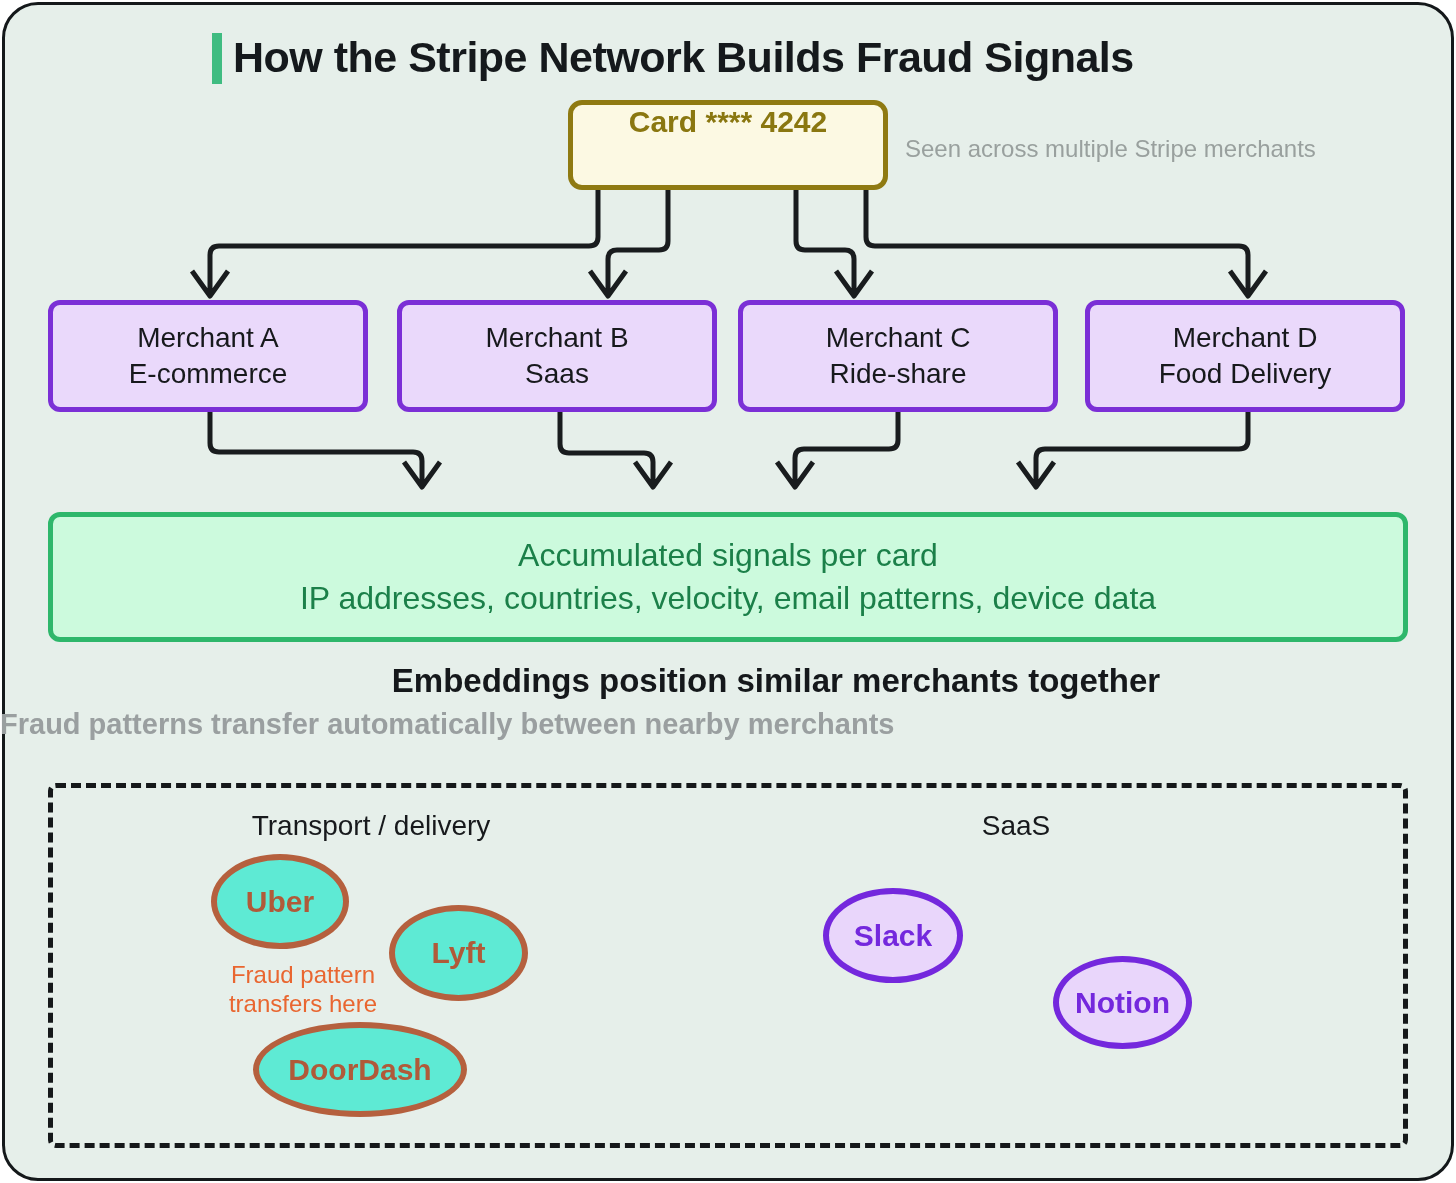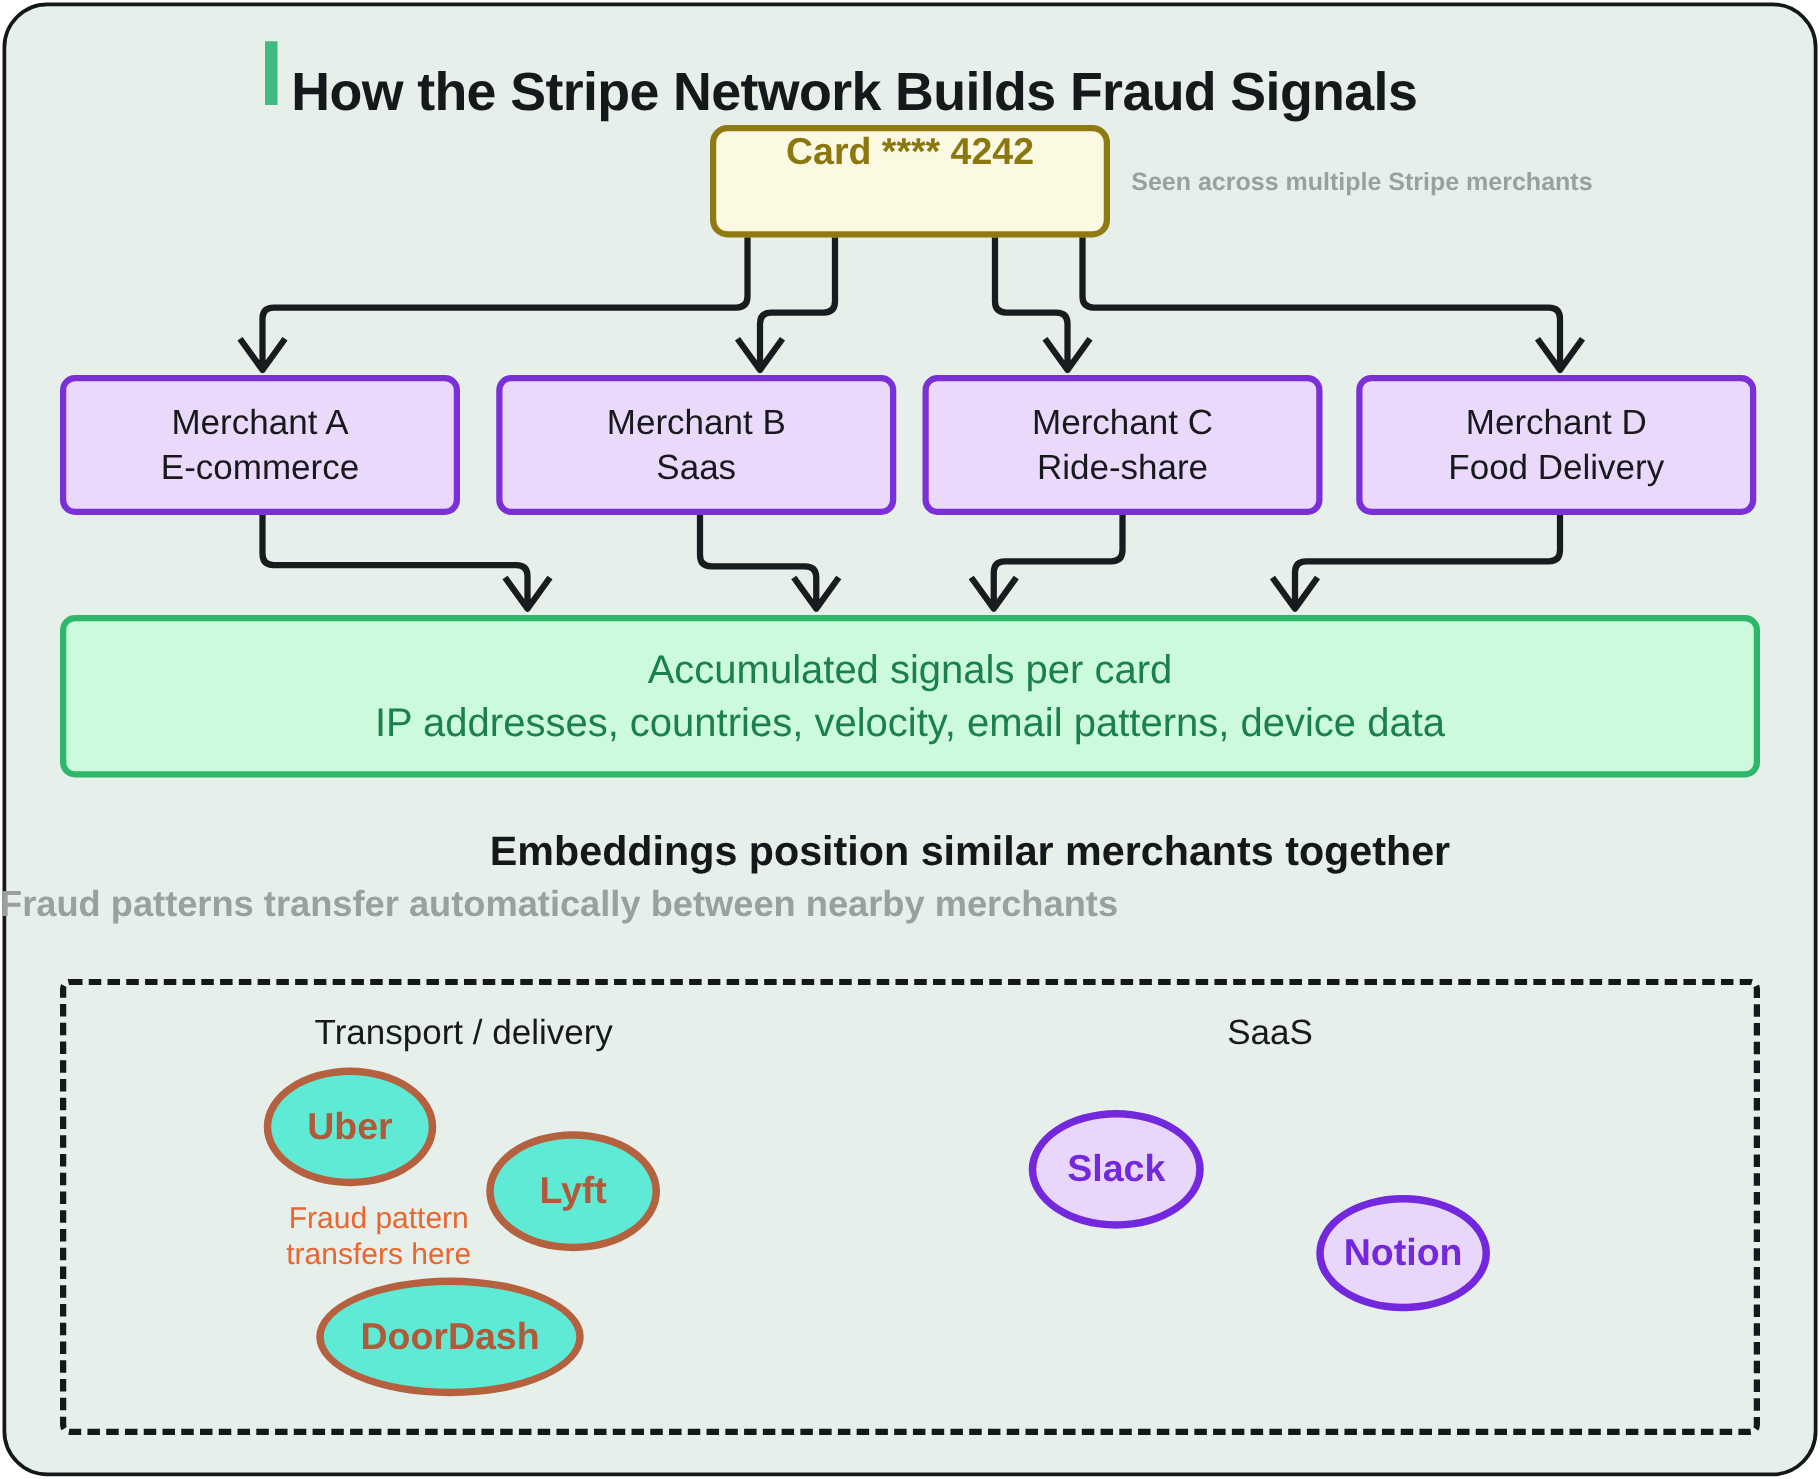--- a/index.html
+++ b/index.html
@@ -3,38 +3,38 @@
 <meta charset="utf-8">
 <style>
   html,body{margin:0;padding:0;background:#ffffff;}
   body{font-family:"Liberation Sans", sans-serif;}
   .stage{position:relative;width:1456px;height:1183px;background:#ffffff;overflow:hidden;}
   .panel{position:absolute;left:2px;top:2px;width:1452px;height:1179px;background:#e6efea;
          border:3px solid #14181a;border-radius:36px;box-sizing:border-box;}
 
   .title-accent{position:absolute;left:212px;top:33px;width:10px;height:51px;background:#3fbc81;}
   .page-title{position:absolute;left:233px;top:30px;font-size:43px;line-height:54px;font-weight:800;
-              color:#15191c;letter-spacing:-0.5px;white-space:nowrap;margin-top:17px;}
+              color:#15191c;letter-spacing:-0.5px;white-space:nowrap;}
 
   .card-node{position:absolute;left:568px;top:100px;width:320px;height:90px;background:#fcf9e3;
              border:5px solid #8f7a12;border-radius:14px;box-sizing:border-box;
              display:flex;justify-content:center;}
   .card-node .lbl{font-size:30px;font-weight:700;color:#8a7710;}
-  .card-note{position:absolute;left:905px;top:135px;font-size:20px;font-weight:700;color:#99a09e;white-space:nowrap;}
+  .card-note{position:absolute;left:905px;top:135px;font-size:24px;font-weight:400;color:#99a09e;white-space:nowrap;}
 
   svg.arrows{position:absolute;left:0;top:0;pointer-events:none;}
   svg.arrows path{stroke:#191c1e;stroke-width:5;fill:none;stroke-linejoin:round;}
 
   .merchant{position:absolute;top:300px;width:320px;height:112px;background:#ead9fb;
             border:5px solid #7b2fd6;border-radius:12px;box-sizing:border-box;
             display:flex;flex-direction:column;align-items:center;justify-content:center;
             font-size:28px;line-height:36px;color:#17191c;text-align:center;}
   .m-a{left:48px;} .m-b{left:397px;} .m-c{left:738px;} .m-d{left:1085px;}
 
-  .signals{position:absolute;left:48px;top:492px;width:1360px;height:130px;background:#ccfadd;
+  .signals{position:absolute;left:48px;top:512px;width:1360px;height:130px;background:#ccfadd;
            border:5px solid #2eb76b;border-radius:12px;box-sizing:border-box;
            display:flex;flex-direction:column;align-items:center;justify-content:center;
            color:#1b8049;font-size:32px;line-height:43px;text-align:center;}
 
   .emb-heading{position:absolute;left:0;top:662px;width:1456px;text-align:center;
                font-size:33px;font-weight:800;color:#15181b;padding-left:48px;}
   .emb-sub{position:absolute;left:0;top:708px;width:1456px;text-align:left;
            font-size:29px;font-weight:700;color:#9a9fa0;}
 
   .cluster-panel{position:absolute;left:48px;top:783px;width:1360px;height:365px;

